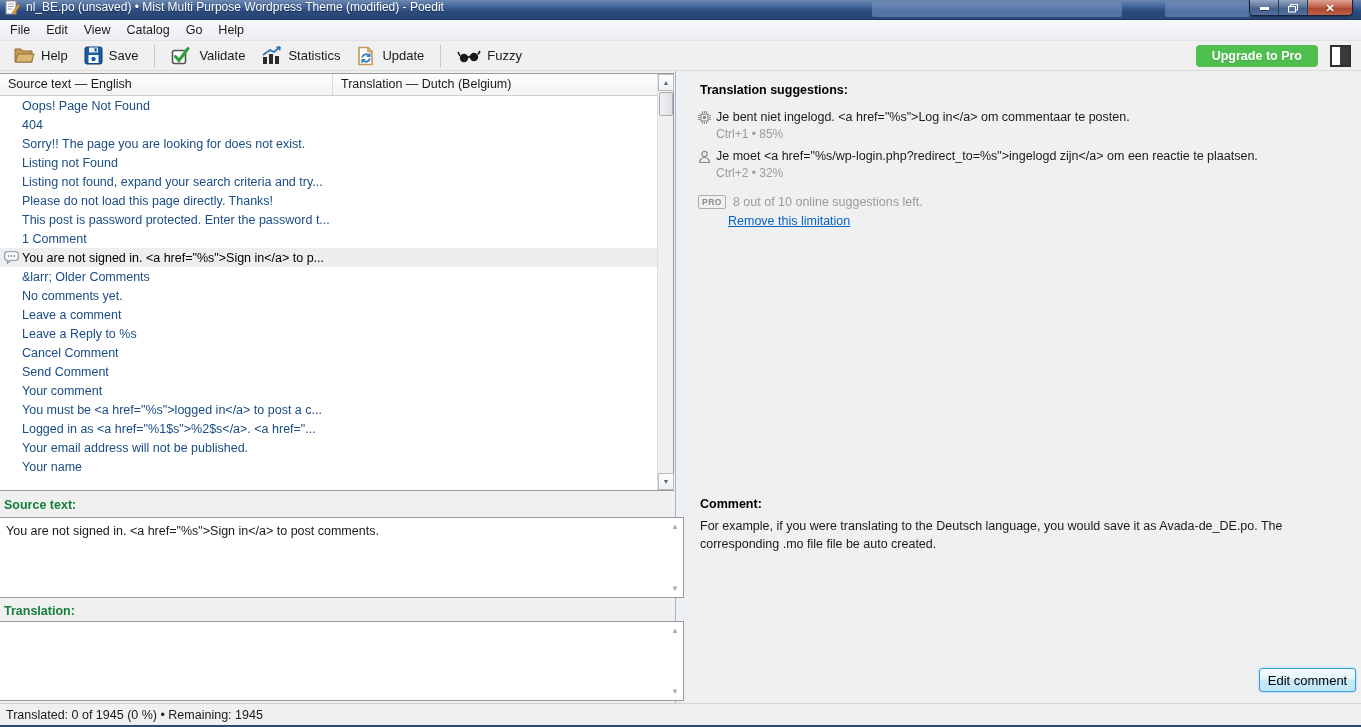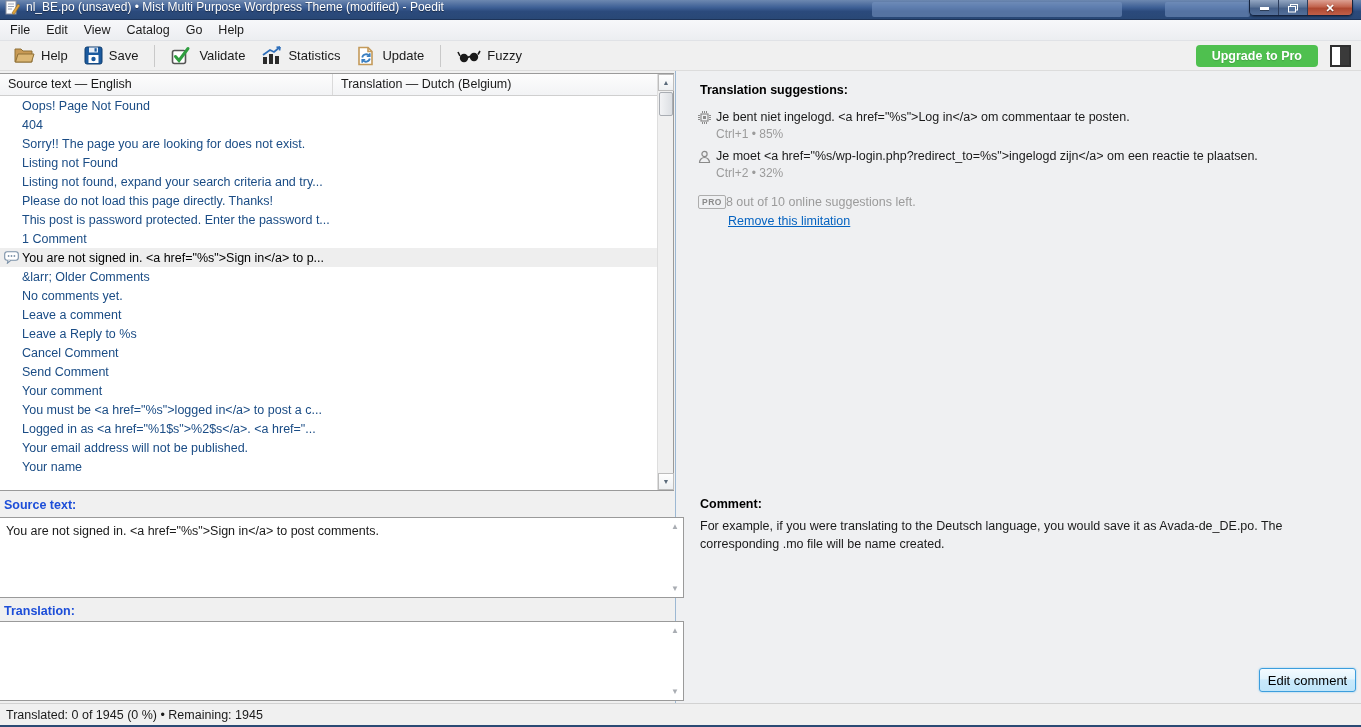--- a/index.html
+++ b/index.html
@@ -87,33 +87,33 @@
   .vsplit { position:absolute; left:675px; top:71px; width:1px; height:632px; background:#9cb8d3; }
   .hsplit-right { position:absolute; left:676px; top:491px; width:685px; height:1px; background:#aac2da; }
   
   .right-panel { position:absolute; left:676px; top:71px; width:685px; height:632px; background:#eff0f2; }
   .sugg-title { position:absolute; left:24px; top:12px; font-weight:bold; font-size:12.5px; color:#000; }
   .sugg-item { position:absolute; left:22px; right:12px; cursor:pointer; }
   .sugg-item.s0 { top:39px; } .sugg-item.s1 { top:78px; }
   .sugg-icon { position:absolute; left:0; top:1px; }
   .sugg-text { margin-left:18px; font-size:12.5px; color:#1a1a1a; white-space:nowrap; }
   .sugg-meta { margin-left:18px; font-size:12px; color:#9b9b9b; margin-top:3px; }
-  .pro-row { position:absolute; left:22px; top:124px; display:flex; align-items:center; }
+  .pro-row { position:absolute; left:22px; top:124px; display:flex; align-items:center; gap:7px; }
   .pro-badge { border:1px solid #adadad; border-radius:2px; font-size:8.5px; color:#8a8a8a;
     padding:1px 3px; letter-spacing:.5px; font-weight:bold; }
   .limit-text { font-size:12.5px; color:#9b9b9b; }
   .limit-link { position:absolute; left:52px; top:143px; font-size:12.5px; color:#0563c1; text-decoration:underline; cursor:pointer; }
   .comment-label { position:absolute; left:24px; top:426px; font-weight:bold; font-size:12.5px; color:#000; }
   .comment-text { position:absolute; left:24px; top:446px; width:652px; font-size:12.5px; line-height:1.45; color:#1a1a1a; }
   .edit-comment-btn { position:absolute; left:583px; top:597px; width:97px; height:24px;
     border:1px solid #3c9ddd; border-radius:3px; font-size:13px; color:#000; cursor:pointer;
     background:linear-gradient(180deg,#f4fbff 0%,#e3f4fd 45%,#c9e9fb 50%,#bfe5fa 100%);
     box-shadow:0 0 2px #7bc4ee; font-family:"Liberation Sans",sans-serif; }
   
-  .sec-label { position:absolute; left:4px; font-weight:bold; font-size:12.5px; color:#1d4ed8; }
+  .sec-label { position:absolute; left:4px; font-weight:bold; font-size:12.5px; color:#15803d; }
   .src-label { top:498px; } .trans-label { top:604px; }
   .text-box { position:absolute; left:0; width:684px; background:#fff; border:1px solid #9a9a9a; border-left:none; }
   .src-box { top:517px; height:81px; }
   .trans-box { top:621px; height:80px; }
   .src-box-text { padding:6px 20px 0 6px; font-size:12.5px; color:#1a1a1a; }
   .trans-placeholder { padding:16px 20px 0 33px; font-size:13px; font-weight:bold; color:#000; }
   .mini-arrow { position:absolute; right:4px; font-size:8px; color:#a9adb3; }
   .mini-arrow.up { top:4px; } .mini-arrow.down { bottom:4px; }
   
   .statusbar { position:absolute; left:0; top:703px; width:100%; height:22px;
@@ -376,21 +376,21 @@
     <div class="sugg-meta">Ctrl+2 • 32%</div>
   </div>
 
   <div class="pro-row">
     <span class="pro-badge">PRO</span>
     <span class="limit-text">8 out of 10 online suggestions left.</span>
   </div>
   <a class="limit-link">Remove this limitation</a>
 
   <div class="comment-label">Comment:</div>
-  <div class="comment-text">For example, if you were translating to the Deutsch language, you would save it as Avada-de_DE.po. The corresponding .mo file will be name created.</div>
+  <div class="comment-text">For example, if you were translating to the Deutsch language, you would save it as Avada-de_DE.po. The corresponding .mo file file be auto created.</div>
   <button class="edit-comment-btn">Edit comment</button>
 </div>
 
 <div class="sec-label src-label">Source text:</div>
 <div class="text-box src-box">
   <div class="src-box-text">You are not signed in. &lt;a href="%s"&gt;Sign in&lt;/a&gt; to post comments.</div>
   <span class="mini-arrow up">▲</span>
   <span class="mini-arrow down">▼</span>
 </div>
 

